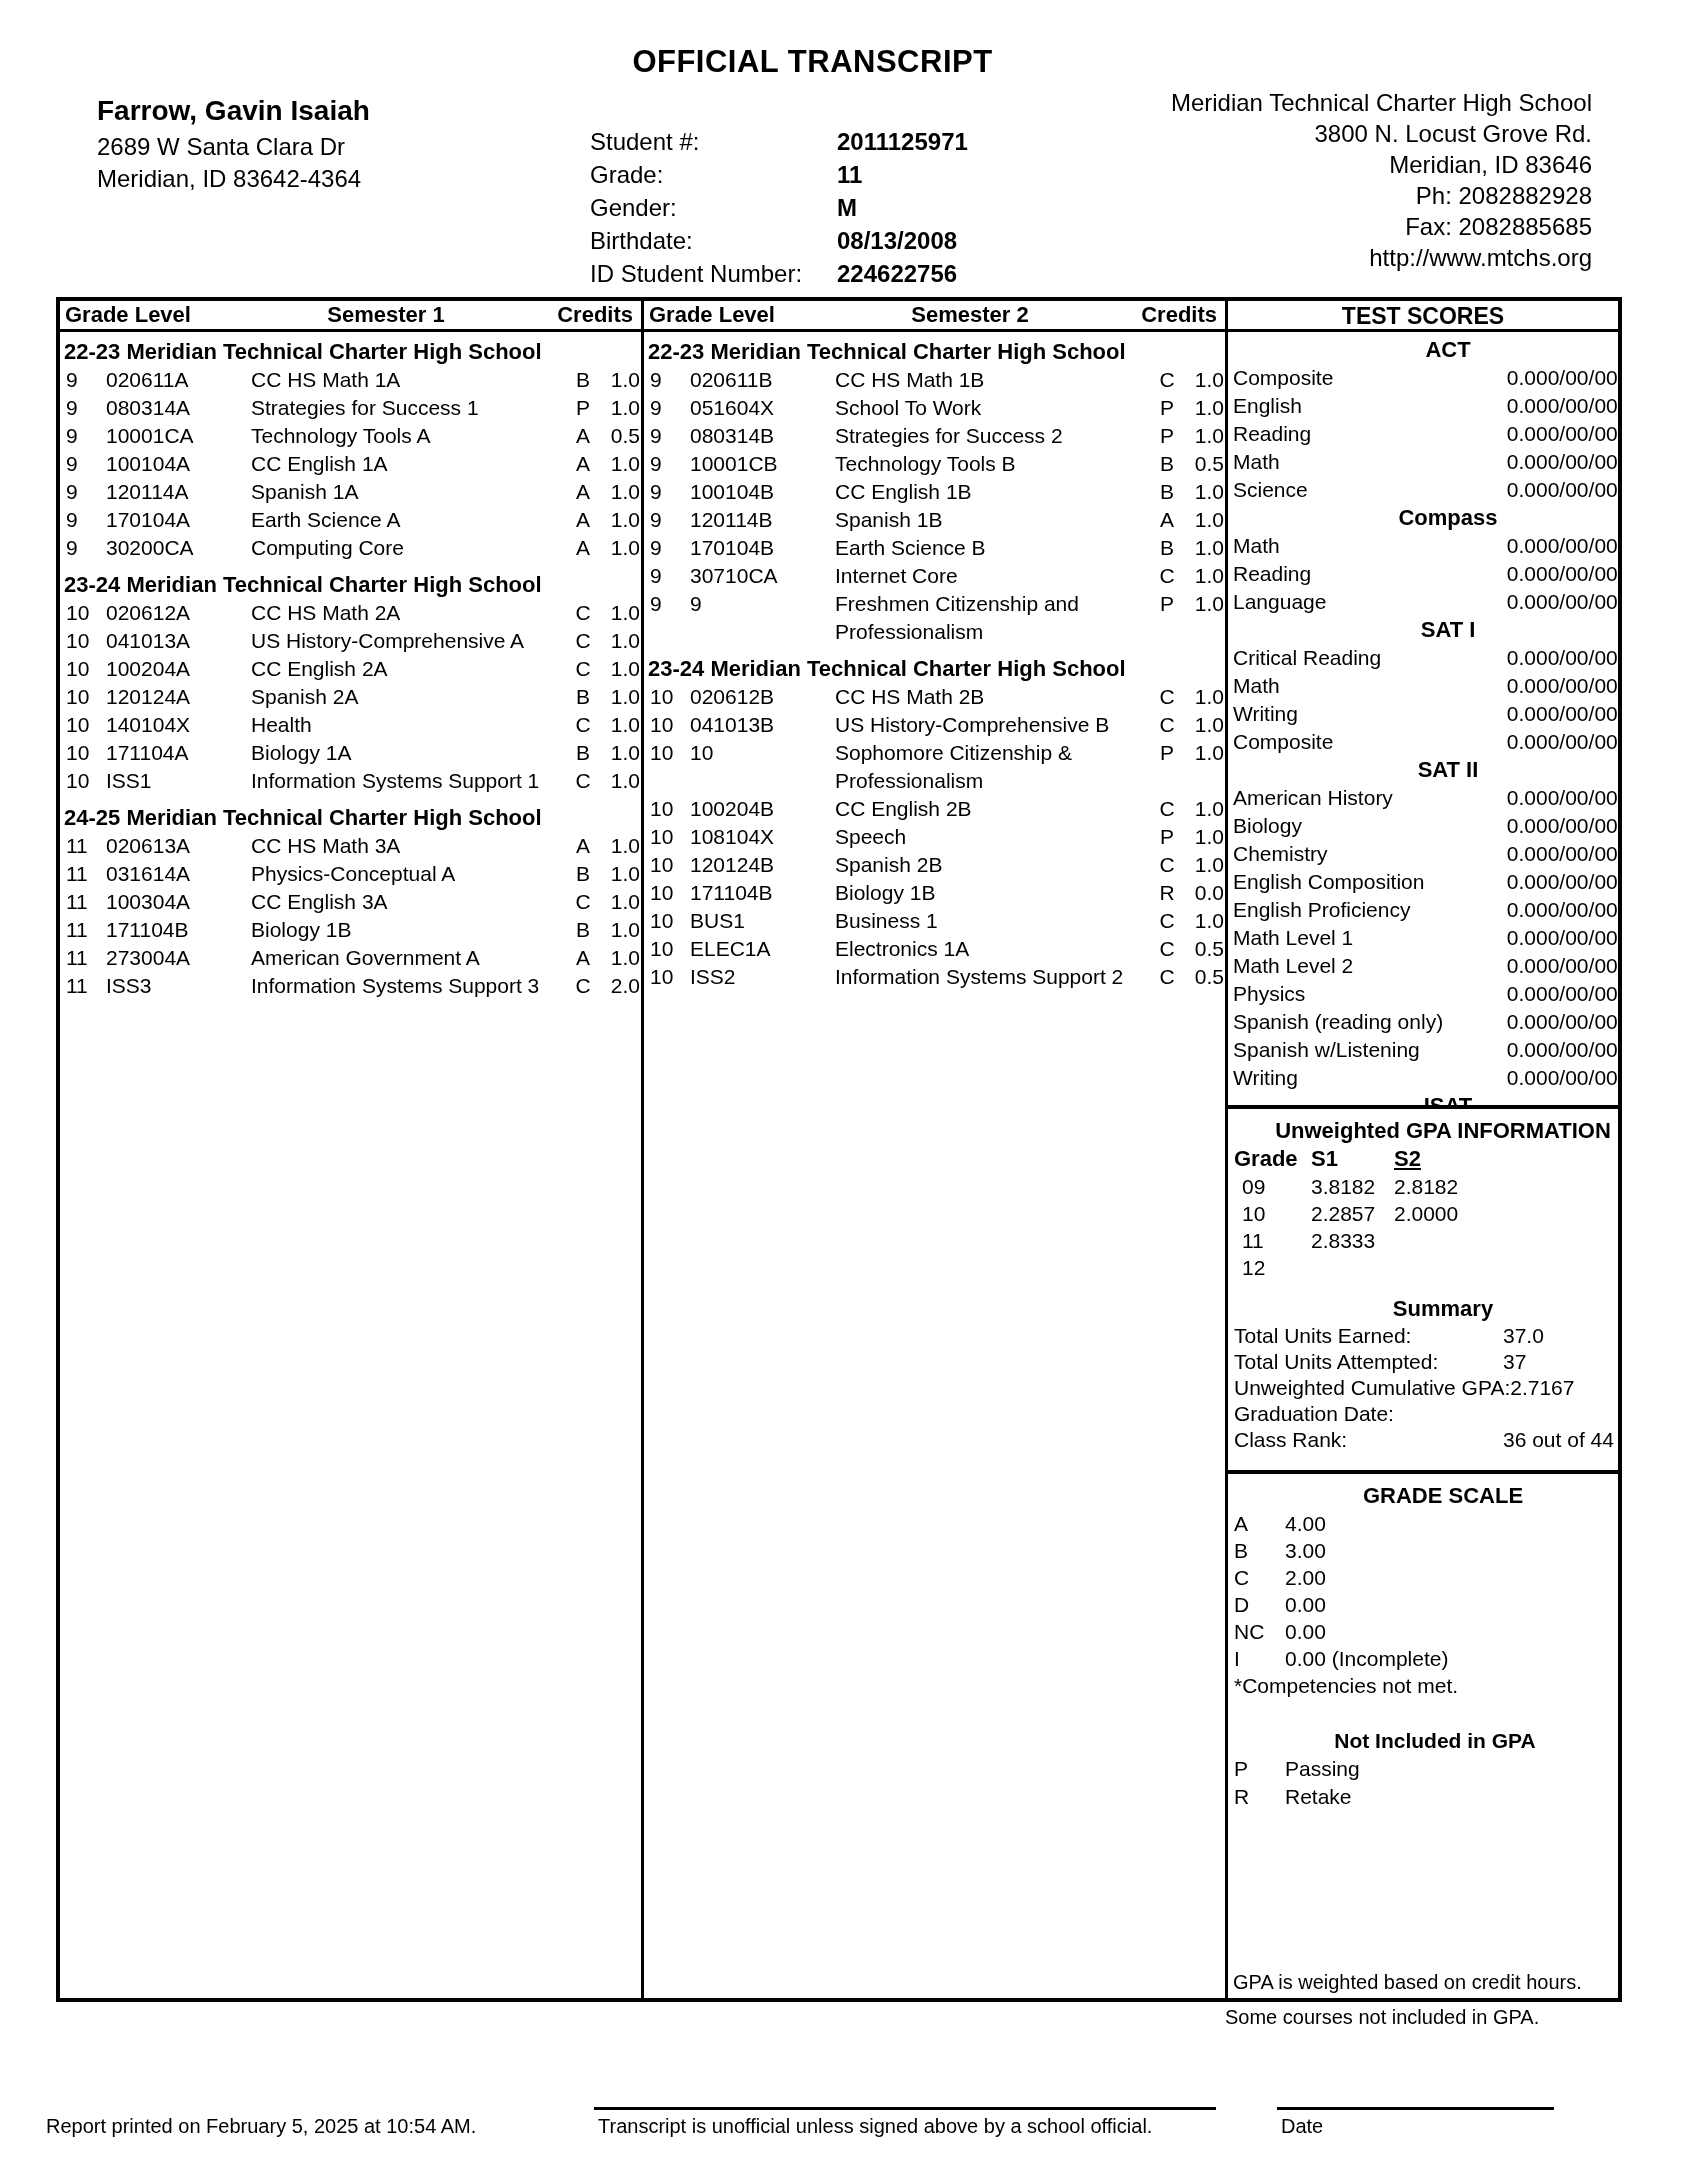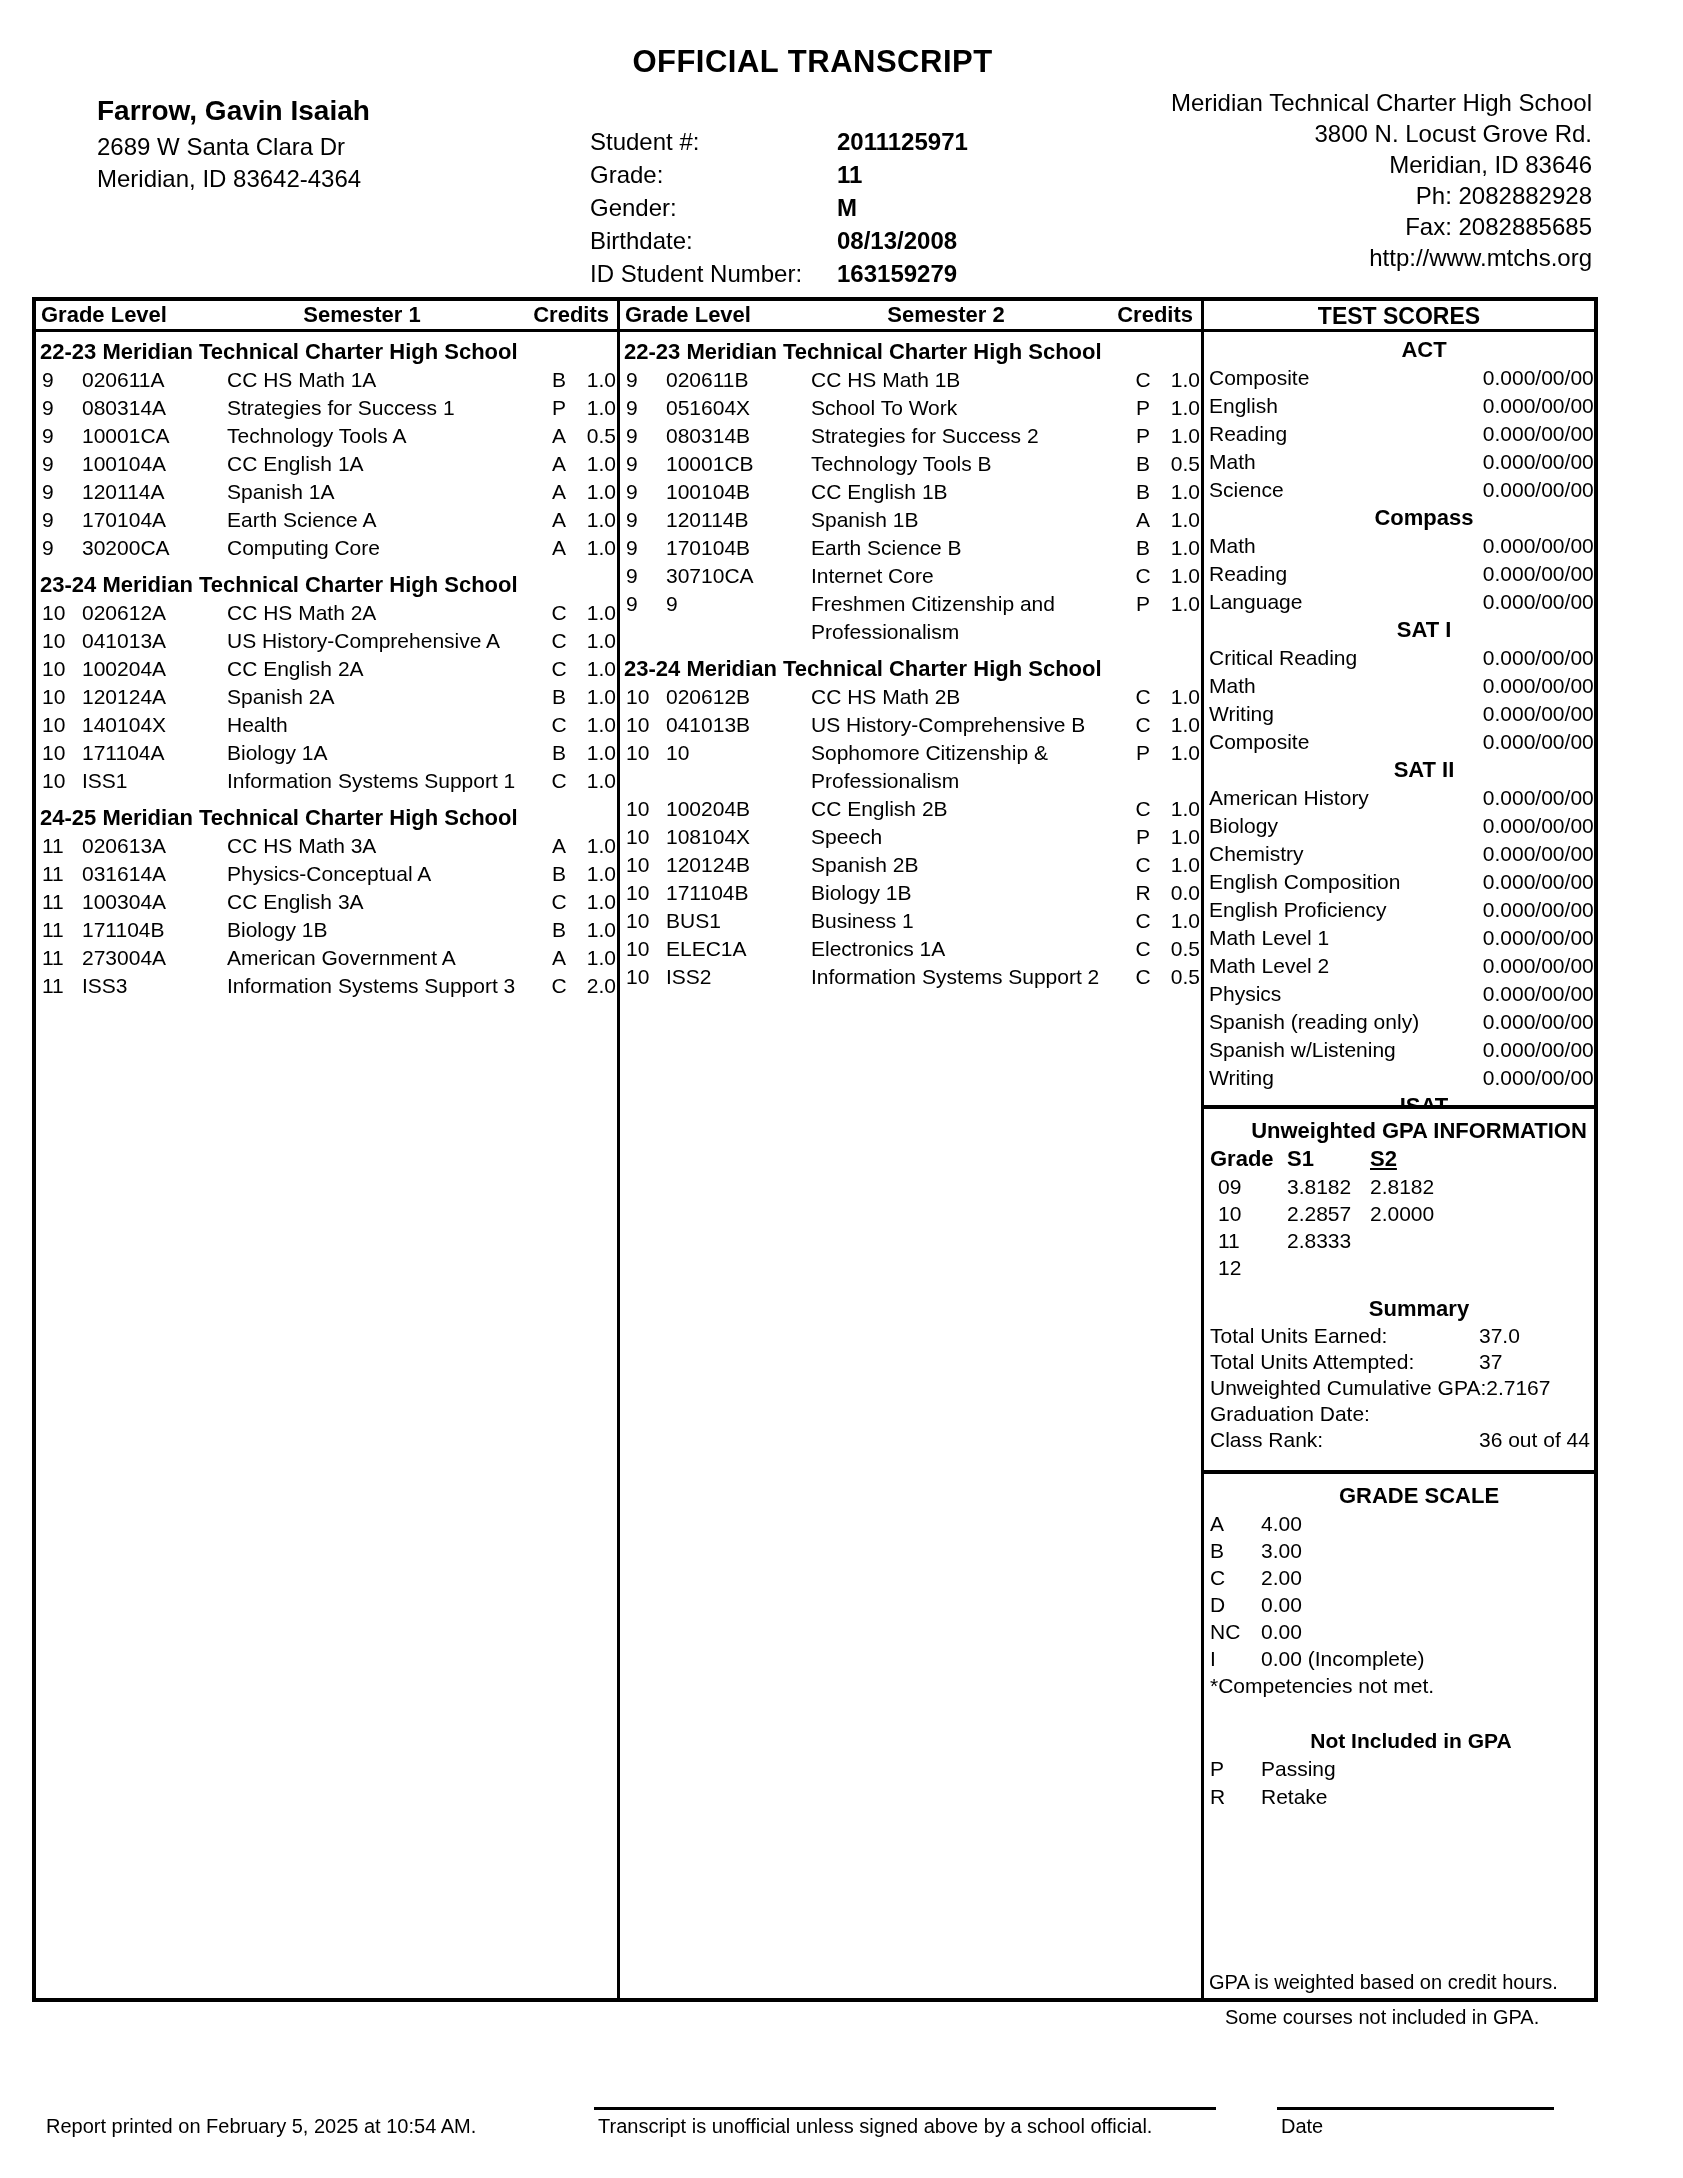--- a/index.html
+++ b/index.html
@@ -15,21 +15,21 @@
   .student-block{top:93px;left:97px;font-size:24px;line-height:32px;}
   .student-name{font-size:28px;font-weight:bold;line-height:36px;margin-bottom:2px;}
   .id-block{top:125px;left:590px;font-size:24px;line-height:33px;}
   .id-row{display:flex;}
   .id-label{display:inline-block;width:247px;}
   .id-value{font-weight:bold;}
   .school-block{top:87px;left:1089px;width:503px;text-align:right;font-size:24px;line-height:31px;}
 
   
   .main-table{
-    top:297px;left:32px;width:1566px;height:1705px;
+    top:297px;left:56px;width:1566px;height:1705px;
     border:4px solid #000;box-sizing:border-box;
     display:flex;flex-direction:row;
   }
   .col{box-sizing:border-box;height:100%;overflow:hidden;}
   .sem-col{width:584px;border-right:3px solid #000;}
   .test-col{width:390px;display:flex;flex-direction:column;}
 
   .col-header{
     display:flex;align-items:center;height:31px;border-bottom:3px solid #000;
     font-size:22px;font-weight:bold;box-sizing:border-box;
@@ -114,21 +114,21 @@
       <span class="id-value">M</span>
     </div>
 
     <div class="id-row">
       <span class="id-label">Birthdate:</span>
       <span class="id-value">08/13/2008</span>
     </div>
 
     <div class="id-row">
       <span class="id-label">ID Student Number:</span>
-      <span class="id-value">163159279</span>
+      <span class="id-value">224622756</span>
     </div>
   </div>
 
 <div class="abs school-block">
   <div>Meridian Technical Charter High School</div>
   <div>3800 N. Locust Grove Rd.</div>
   <div>Meridian, ID 83646</div>
   <div>Ph: 2082882928</div>
   <div>Fax: 2082885685</div>
   <div>http://www.mtchs.org</div>

